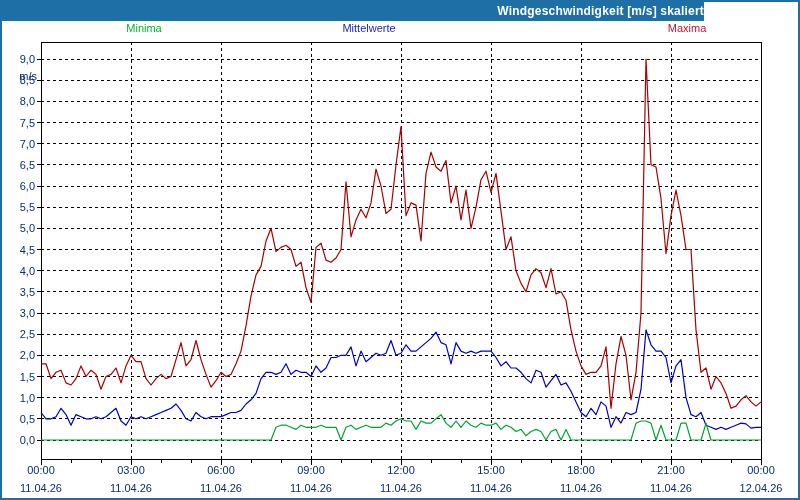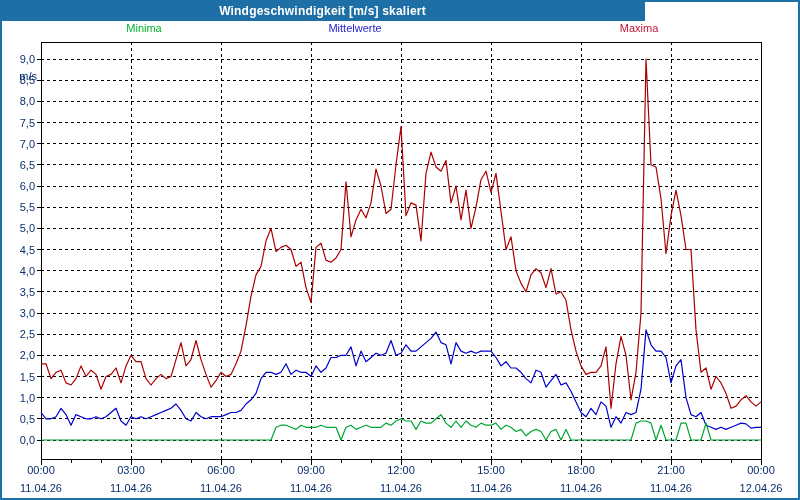--- a/index.html
+++ b/index.html
@@ -1,22 +1,22 @@
 <!DOCTYPE html>
 <html><head>
 <meta charset="utf-8">
 <style>
   html,body{margin:0;padding:0;background:#fff;}
   .window{
     position:relative;width:800px;height:500px;background:#ffffff;
     font-family:"Liberation Sans",sans-serif;overflow:hidden;
   }
   .titlebar{
-    position:absolute;left:0;top:0;width:645px;height:21px;
-    display:flex;align-items:center;justify-content:center;
+    position:absolute;left:0;top:0;width:704px;height:21px;
+    display:flex;align-items:center;justify-content:flex-end;
   }
   .titlebar span{color:#ffffff;font-size:12px;font-weight:bold;letter-spacing:0.2px;}
   .frame{position:absolute;left:0;top:0;width:796px;height:496px;border:2px solid transparent;pointer-events:none;}
   .legend-item{
     position:absolute;top:22px;transform:translateX(-50%);
     font-size:11px;white-space:nowrap;
   }
   .y-unit{
     position:absolute;left:0;top:36px;width:37px;text-align:right;
     font-size:11px;
@@ -31,22 +31,22 @@
 </style>
 </head>
 <body>
 
 <div class="window">
   <div class="titlebar" style="background: rgb(29, 111, 165);">
     <span>Windgeschwindigkeit [m/s] skaliert</span>
   </div>
 
   <span class="legend-item lg" style="color: rgb(0, 180, 45); left: 144px; text-align: center;">Minima</span>
-  <span class="legend-item lg" style="color: rgb(34, 34, 204); left: 355px; text-align: right;">Mittelwerte</span>
-  <span class="legend-item lg" style="color: rgb(196, 18, 54); left: 635px; padding-left: 8px;">Maxima</span>
+  <span class="legend-item lg" style="color: rgb(34, 34, 204); left: 369px; text-align: right;">Mittelwerte</span>
+  <span class="legend-item lg" style="color: rgb(196, 18, 54); left: 683px; padding-left: 8px;">Maxima</span>
 
   <div class="y-unit" style="color: rgb(10, 47, 110);">m/s</div>
 
   <svg id="plot" width="800" height="500" viewBox="0 0 800 500">
       <line x1="41" y1="440" x2="761" y2="440" class="grid"></line>
       <line x1="37" y1="440" x2="41" y2="440" class="axis"></line>
       <text x="35" y="444" text-anchor="end" fill="#0a2f6e">0,0</text>
       <line x1="41" y1="418.83335" x2="761" y2="418.83335" class="grid"></line>
       <line x1="37" y1="418.83335" x2="41" y2="418.83335" class="axis"></line>
       <text x="35" y="422.83335" text-anchor="end" fill="#0a2f6e">0,5</text>

